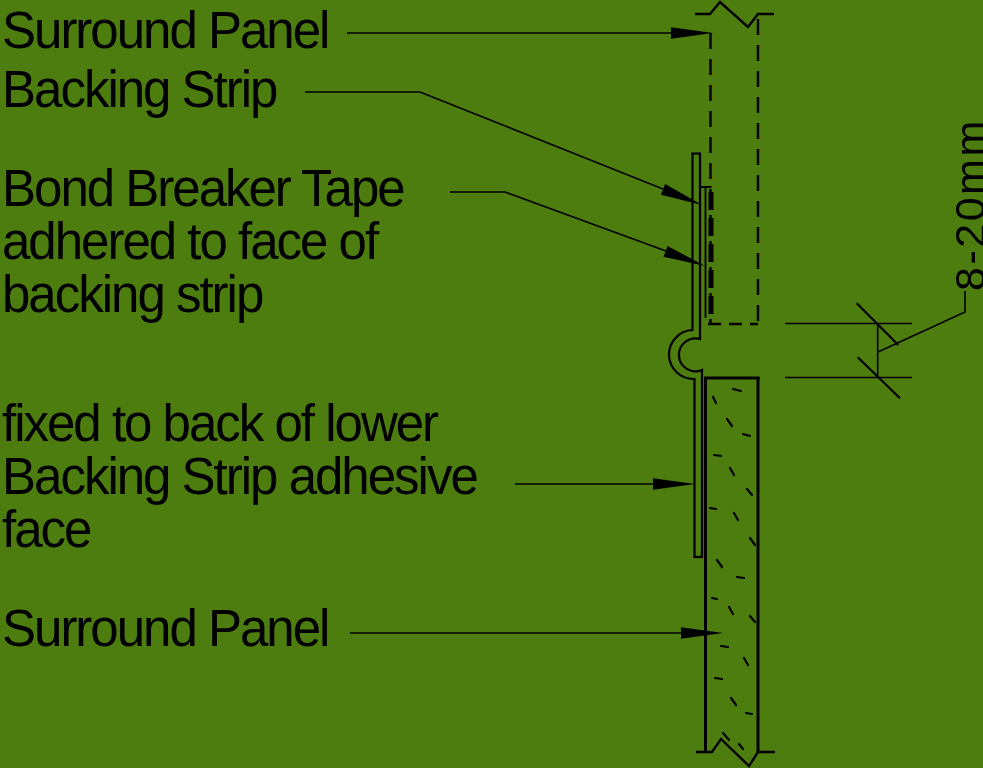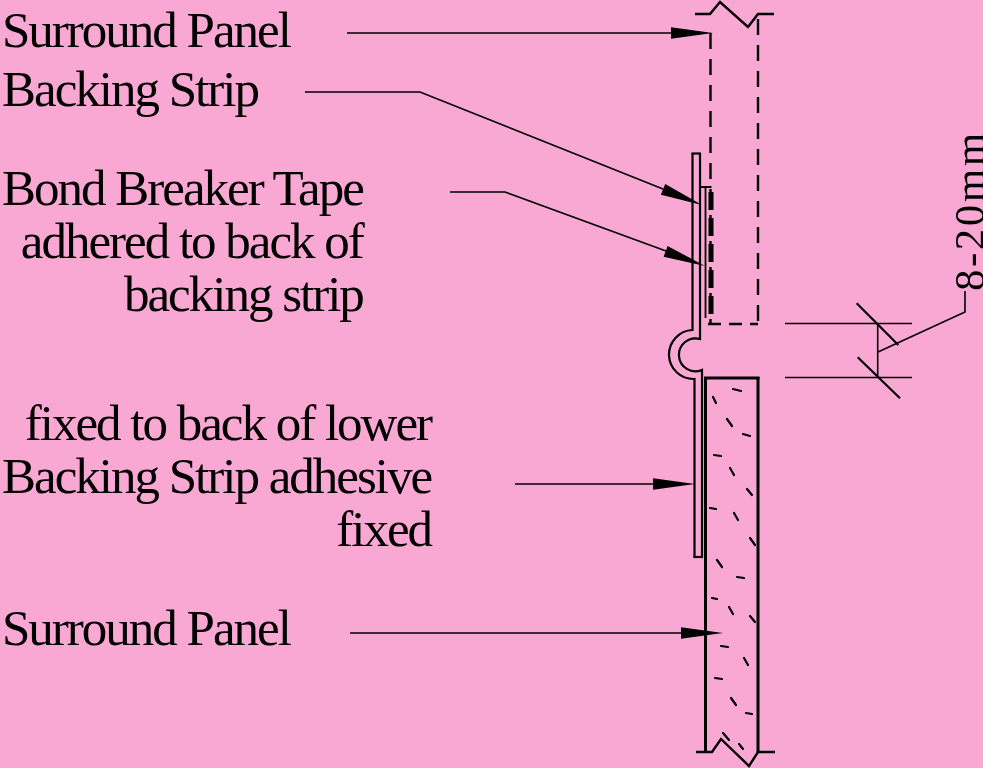--- a/index.html
+++ b/index.html
@@ -2,24 +2,23 @@
 <html><head>
 <meta charset="utf-8">
 <style>
   html, body {
     margin: 0; padding: 0;
     background: #ffffff;
   }
   .canvas {
     position: relative;
     width: 983px; height: 768px;
-    background: #f9a8d4;
+    background: #4d7c0f;
     overflow: hidden;
-    font-family: Liberation Serif, serif;
-    text-align: right;
+    font-family: Liberation Sans, sans-serif;
   }
   .linework {
     position: absolute;
     left: 0; top: 0;
   }
   .label {
     position: absolute;
     left: 2px;
     color: #000;
     font-size: 51px;
@@ -141,28 +140,28 @@
   <div class="label label-a">
     <div>Surround Panel</div>
   </div>
 
   <div class="label label-b">
     <div>Backing Strip</div>
   </div>
 
   <div class="label label-c">
     <div>Bond Breaker Tape</div>
-    <div>adhered to back of</div>
+    <div>adhered to face of</div>
     <div>backing strip</div>
   </div>
 
   <div class="label label-d">
     <div>fixed to back of lower</div>
     <div>Backing Strip adhesive</div>
-    <div>fixed</div>
+    <div>face</div>
   </div>
 
   <div class="label label-e">
     <div>Surround Panel</div>
   </div>
 
   <div class="dim-text">8-20mm</div>
 
 </div>
 

